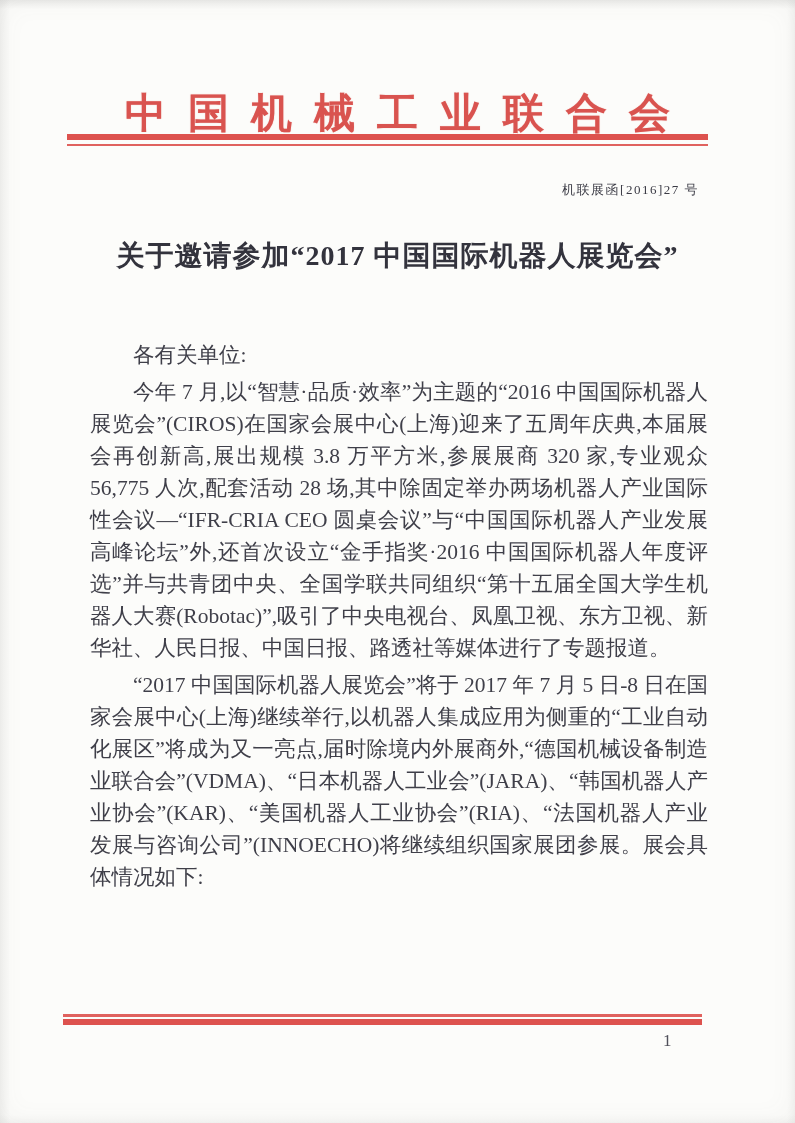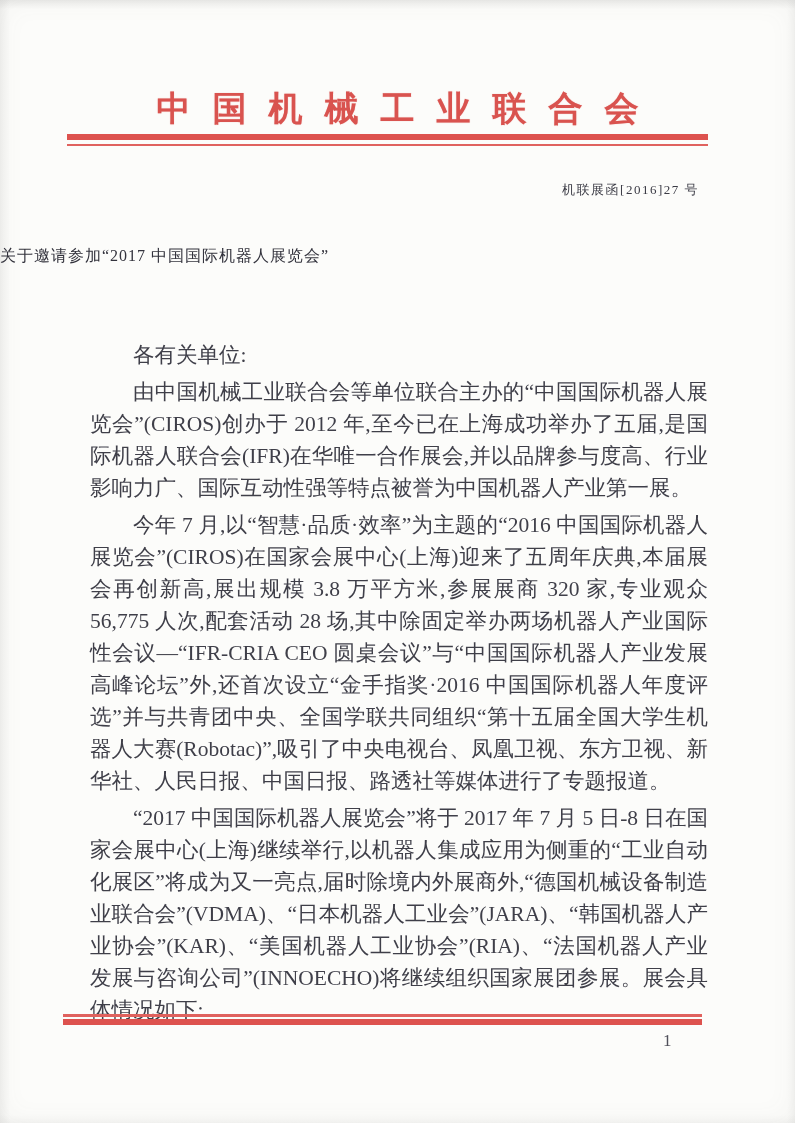--- a/index.html
+++ b/index.html
@@ -27,21 +27,21 @@
     pointer-events: none;
   }
 
   
   .org-name {
     position: absolute;
     top: 86px;
     left: 0;
     width: 100%;
     text-align: center;
-    font-size: 34px;
+    font-size: 41px;
     font-weight: bold;
     color: #d9534f;
     letter-spacing: 22px;
     text-indent: 22px;
     white-space: nowrap;
     text-shadow: 0 0 1px rgba(217,83,79,0.45);
   }
 
   .header-rules {
     position: absolute;
@@ -60,22 +60,23 @@
     font-size: 13px;
     letter-spacing: 1.5px;
     color: #3a3a44;
   }
 
   .doc-title {
     position: absolute;
     top: 236px;
     left: 0;
     width: 100%;
-    font-size: 16px;
-    font-weight: normal;
+    text-align: center;
+    font-size: 28px;
+    font-weight: bold;
     line-height: 39px;
     color: #33333d;
     letter-spacing: 1px;
   }
 
   .body-text {
     position: absolute;
     top: 334px;
     left: 85px;
     width: 628px;
@@ -118,21 +119,20 @@
   </div>
 
   <div class="doc-number">机联展函[2016]27 号</div>
 
   <div class="doc-title">
     <div>关于邀请参加“2017 中国国际机器人展览会”</div>
   </div>
 
   <div class="body-text">
     <p class="salutation">各有关单位:</p>
-    <p>由中国机械工业联合会等单位联合主办的“中国国际机器人展览会”(CIROS)创办于 2012 年,至今已在上海成功举办了五届,是国际机器人联合会(IFR)在华唯一合作展会,并以品牌参与度高、行业影响力广、国际互动性强等特点被誉为中国机器人产业第一展。</p>
     <p>今年 7 月,以“智慧·品质·效率”为主题的“2016 中国国际机器人展览会”(CIROS)在国家会展中心(上海)迎来了五周年庆典,本届展会再创新高,展出规模 3.8 万平方米,参展展商 320 家,专业观众 56,775 人次,配套活动 28 场,其中除固定举办两场机器人产业国际性会议—“IFR-CRIA CEO 圆桌会议”与“中国国际机器人产业发展高峰论坛”外,还首次设立“金手指奖·2016 中国国际机器人年度评选”并与共青团中央、全国学联共同组织“第十五届全国大学生机器人大赛(Robotac)”,吸引了中央电视台、凤凰卫视、东方卫视、新华社、人民日报、中国日报、路透社等媒体进行了专题报道。</p>
     <p>“2017 中国国际机器人展览会”将于 2017 年 7 月 5 日-8 日在国家会展中心(上海)继续举行,以机器人集成应用为侧重的“工业自动化展区”将成为又一亮点,届时除境内外展商外,“德国机械设备制造业联合会”(VDMA)、“日本机器人工业会”(JARA)、“韩国机器人产业协会”(KAR)、“美国机器人工业协会”(RIA)、“法国机器人产业发展与咨询公司”(INNOECHO)将继续组织国家展团参展。展会具体情况如下:</p>
   </div>
 
   <div class="footer-rules">
     <div class="rule-thin"></div>
     <div class="rule-thick"></div>
   </div>
 
   <div class="page-number">1</div>

